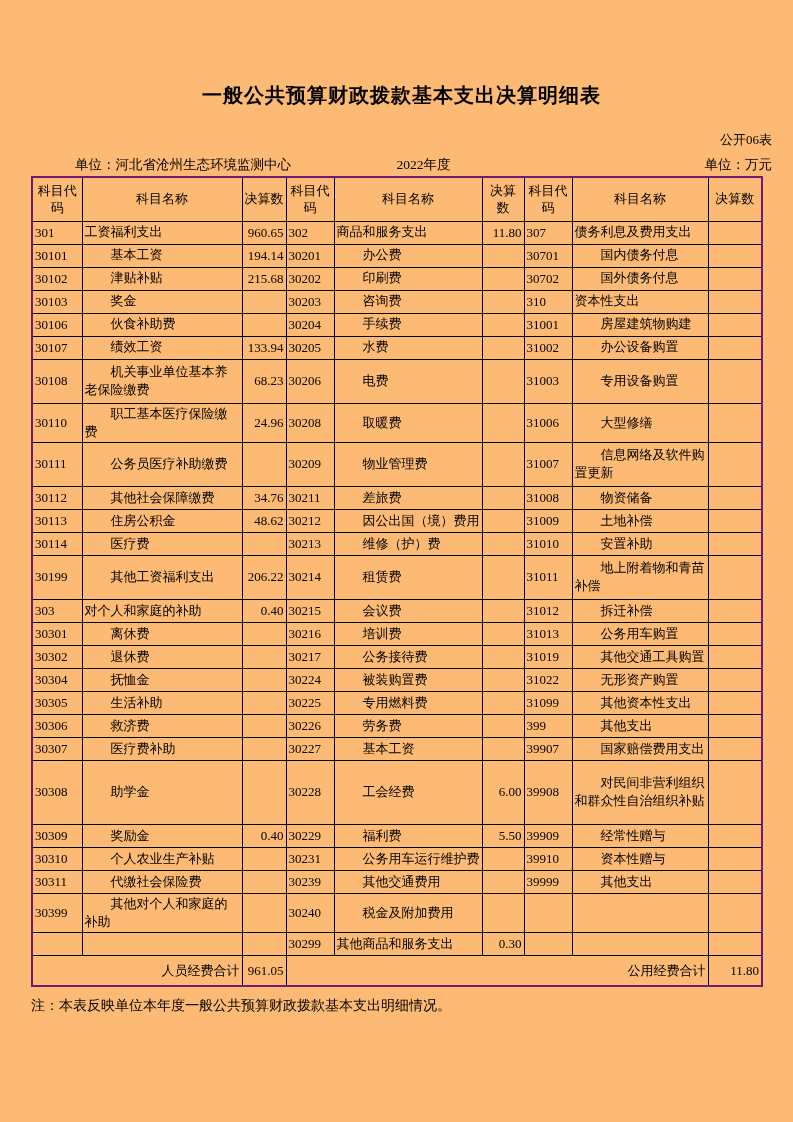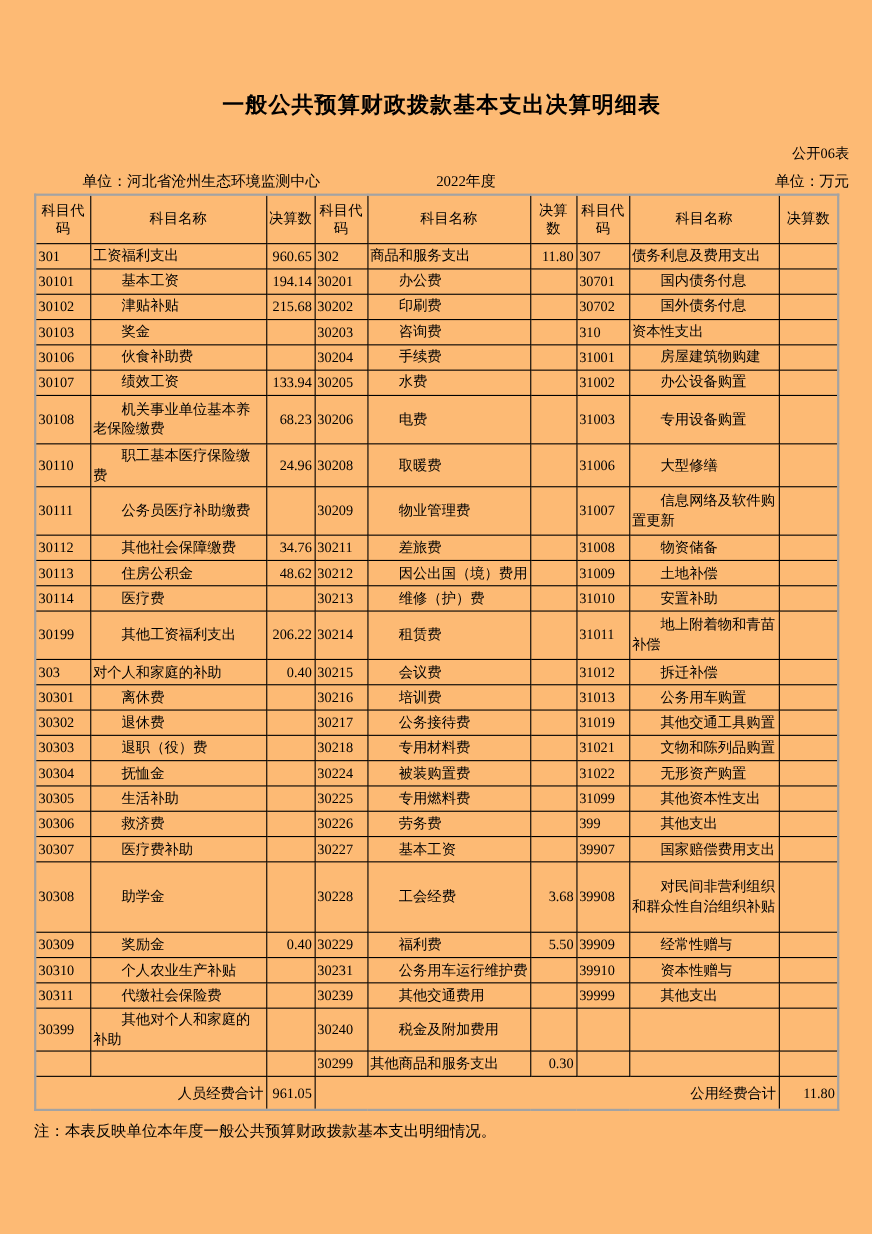--- a/index.html
+++ b/index.html
@@ -10,21 +10,21 @@
     position:relative;overflow:hidden;
   }
   .title{margin:0;text-align:center;font-size:20px;font-weight:700;letter-spacing:1px;}
   .table-label{text-align:right;font-size:13px;margin-top:22px;}
   .meta-row{display:flex;align-items:flex-end;font-size:13.5px;margin-top:7px;margin-bottom:2px;margin-left:44px;}
   .meta-left{flex:1 1 0;text-align:left;white-space:nowrap;}
   .meta-center{flex:1 1 0;text-align:center;white-space:nowrap;}
   .meta-right{flex:1 1 0;text-align:right;white-space:nowrap;}
   table.budget{
     width:731px;border-collapse:collapse;table-layout:fixed;
-    border:2px solid #a3a3a3;
+    border:2px solid #701a75;
   }
   table.budget th, table.budget td{
     border:1px solid #000;font-size:13px;font-weight:400;
     padding:1px 2px;overflow:hidden;vertical-align:middle;
   }
   thead tr{height:44px;}
   thead th{text-align:center;line-height:1.35;padding:2px 1px;}
   tbody tr{height:23px;margin-top:21px;}
   tbody tr.h2{height:44px;}
   tbody tr.h3{height:64px;}
@@ -247,31 +247,20 @@
           <td class="name ind">退休费</td>
           <td class="val"></td>
           <td class="code">30217</td>
           <td class="name ind">公务接待费</td>
           <td class="val"></td>
           <td class="code">31019</td>
           <td class="name ind">其他交通工具购置</td>
           <td class="val"></td>
         </tr>
         <tr>
-          <td class="code">30303</td>
-          <td class="name ind">退职（役）费</td>
-          <td class="val"></td>
-          <td class="code">30218</td>
-          <td class="name ind">专用材料费</td>
-          <td class="val"></td>
-          <td class="code">31021</td>
-          <td class="name ind">文物和陈列品购置</td>
-          <td class="val"></td>
-        </tr>
-        <tr>
           <td class="code">30304</td>
           <td class="name ind">抚恤金</td>
           <td class="val"></td>
           <td class="code">30224</td>
           <td class="name ind">被装购置费</td>
           <td class="val"></td>
           <td class="code">31022</td>
           <td class="name ind">无形资产购置</td>
           <td class="val"></td>
         </tr>
@@ -307,21 +296,21 @@
           <td class="code">39907</td>
           <td class="name ind">国家赔偿费用支出</td>
           <td class="val"></td>
         </tr>
         <tr class="h3">
           <td class="code">30308</td>
           <td class="name ind">助学金</td>
           <td class="val"></td>
           <td class="code">30228</td>
           <td class="name ind">工会经费</td>
-          <td class="val">3.68</td>
+          <td class="val">6.00</td>
           <td class="code">39908</td>
           <td class="name ind">对民间非营利组织和群众性自治组织补贴</td>
           <td class="val"></td>
         </tr>
         <tr>
           <td class="code">30309</td>
           <td class="name ind">奖励金</td>
           <td class="val">0.40</td>
           <td class="code">30229</td>
           <td class="name ind">福利费</td>

